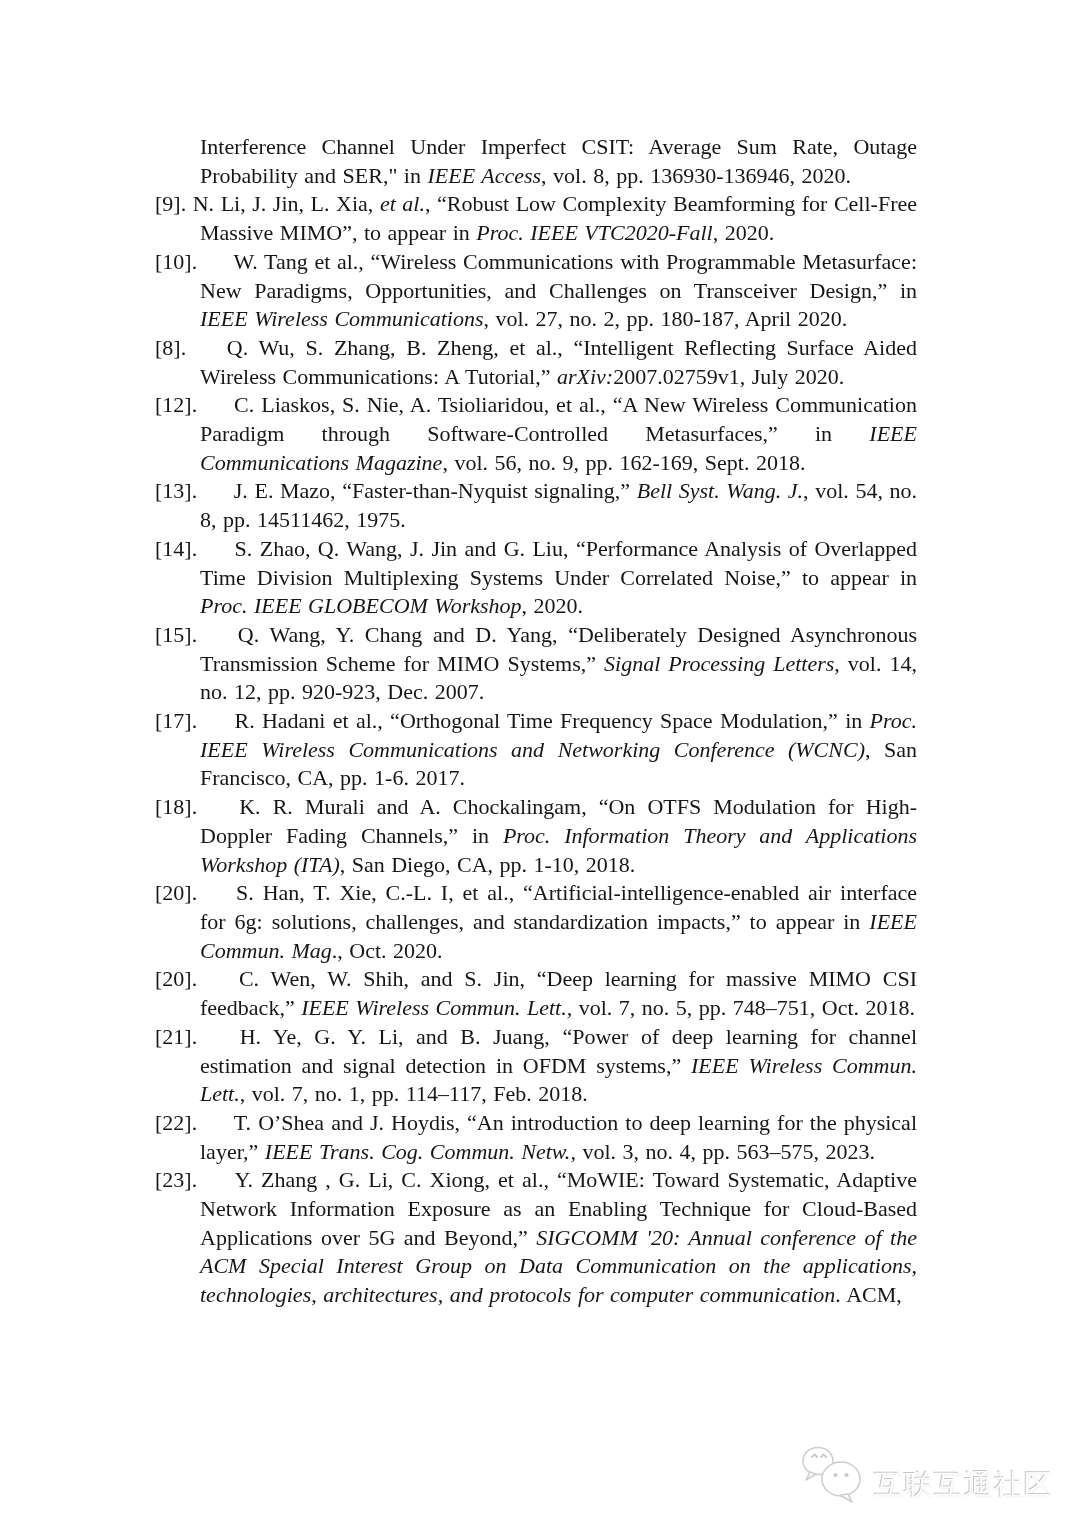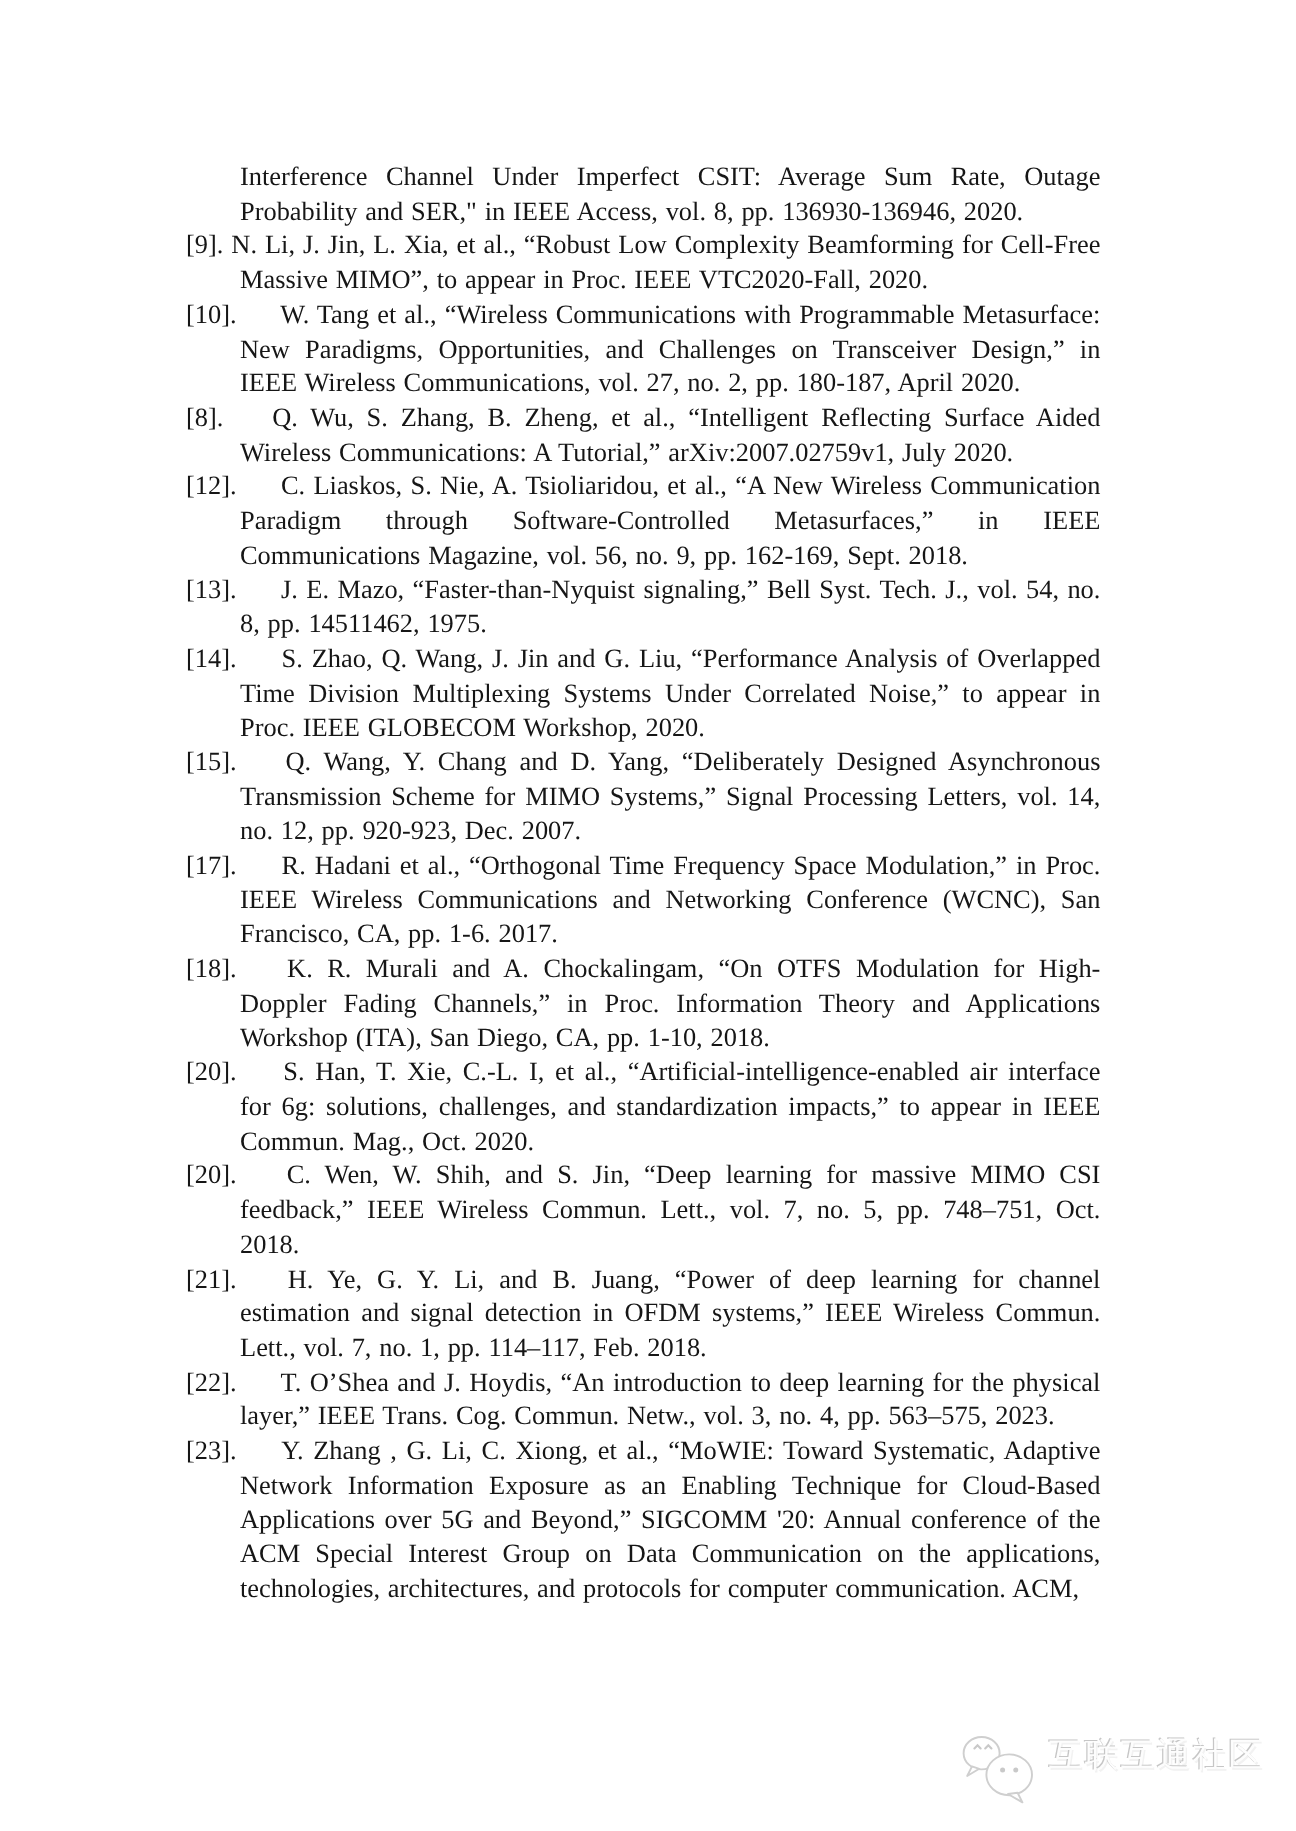--- a/index.html
+++ b/index.html
@@ -23,29 +23,29 @@
     word-spacing: 1px;
   }
   .ref {
     padding-left: 45px;
     text-indent: -45px;
   }
   .cont {
     padding-left: 45px;
     text-indent: 0;
   }
-  .it { }
+  .it { font-style: italic; }
   .label { font-style: normal; }
   .tab { display: inline-block; width: 30px; }
   .watermark {
     position: absolute;
     right: 26px;
     bottom: 22px;
     display: flex;
-    align-items: flex-start;
+    align-items: flex-end;
     gap: 8px;
   }
   .wm-icon { width: 66px; height: 60px; }
   .wm-text {
     font-family: "Liberation Sans", sans-serif;
     font-size: 28px;
     letter-spacing: 2px;
     color: #fdfdfd;
     text-shadow: -1px -1px 0 #c6c6c6, 1px 1px 0 #f2f2f2;
     white-space: nowrap;
@@ -55,21 +55,21 @@
 <body>
 
 <div class="page">
   <div class="content">
     <div class="ref cont" id="ref8-cont"><span>Interference Channel Under Imperfect CSIT: Average Sum Rate, Outage Probability and SER," in </span><span class="it">IEEE Access</span><span>, vol. 8, pp. 136930-136946, 2020.</span></div>
     <div id="refs">
         <div class="ref"><span class="label">[9].</span> <span>N. Li, J. Jin, L. Xia, </span><span class="it">et al.</span><span>, “Robust Low Complexity Beamforming for Cell-Free Massive MIMO”, to appear in </span><span class="it">Proc. IEEE VTC2020-Fall</span><span>, 2020.</span></div>
         <div class="ref"><span class="label">[10].</span><span class="tab"></span> <span>W. Tang et al., “Wireless Communications with Programmable Metasurface: New Paradigms, Opportunities, and Challenges on Transceiver Design,” in </span><span class="it">IEEE Wireless Communications</span><span>, vol. 27, no. 2, pp. 180-187, April 2020.</span></div>
         <div class="ref"><span class="label">[8].</span><span class="tab"></span> <span>Q. Wu, S. Zhang, B. Zheng, et al., “Intelligent Reflecting Surface Aided Wireless Communications: A Tutorial,” </span><span class="it">arXiv:</span><span>2007.02759v1, July 2020.</span></div>
         <div class="ref"><span class="label">[12].</span><span class="tab"></span> <span>C. Liaskos, S. Nie, A. Tsioliaridou, et al., “A New Wireless Communication Paradigm through Software-Controlled Metasurfaces,” in </span><span class="it">IEEE Communications Magazine</span><span>, vol. 56, no. 9, pp. 162-169, Sept. 2018.</span></div>
-        <div class="ref"><span class="label">[13].</span><span class="tab"></span> <span>J. E. Mazo, “Faster-than-Nyquist signaling,” </span><span class="it">Bell Syst. Tech. J.</span><span>, vol. 54, no. 8, pp. 14511462, 1975.</span></div>
+        <div class="ref"><span class="label">[13].</span><span class="tab"></span> <span>J. E. Mazo, “Faster-than-Nyquist signaling,” </span><span class="it">Bell Syst. Wang. J.</span><span>, vol. 54, no. 8, pp. 14511462, 1975.</span></div>
         <div class="ref"><span class="label">[14].</span><span class="tab"></span> <span>S. Zhao, Q. Wang, J. Jin and G. Liu, “Performance Analysis of Overlapped Time Division Multiplexing Systems Under Correlated Noise,” to appear in </span><span class="it">Proc. IEEE GLOBECOM Workshop</span><span>, 2020.</span></div>
         <div class="ref"><span class="label">[15].</span><span class="tab"></span> <span>Q. Wang, Y. Chang and D. Yang, “Deliberately Designed Asynchronous Transmission Scheme for MIMO Systems,” </span><span class="it">Signal Processing Letters</span><span>, vol. 14, no. 12, pp. 920-923, Dec. 2007.</span></div>
         <div class="ref"><span class="label">[17].</span><span class="tab"></span> <span>R. Hadani et al., “Orthogonal Time Frequency Space Modulation,” in </span><span class="it">Proc. IEEE Wireless Communications and Networking Conference (WCNC)</span><span>, San Francisco, CA, pp. 1-6. 2017.</span></div>
         <div class="ref"><span class="label">[18].</span><span class="tab"></span> <span>K. R. Murali and A. Chockalingam, “On OTFS Modulation for High-Doppler Fading Channels,” in </span><span class="it">Proc. Information Theory and Applications Workshop (ITA)</span><span>, San Diego, CA, pp. 1-10, 2018.</span></div>
         <div class="ref"><span class="label">[20].</span><span class="tab"></span> <span>S. Han, T. Xie, C.-L. I, et al., “Artificial-intelligence-enabled air interface for 6g: solutions, challenges, and standardization impacts,” to appear in </span><span class="it">IEEE Commun. Mag</span><span>., Oct. 2020.</span></div>
         <div class="ref"><span class="label">[20].</span><span class="tab"></span> <span>C. Wen, W. Shih, and S. Jin, “Deep learning for massive MIMO CSI feedback,” </span><span class="it">IEEE Wireless Commun. Lett.,</span><span> vol. 7, no. 5, pp. 748–751, Oct. 2018.</span></div>
         <div class="ref"><span class="label">[21].</span><span class="tab"></span> <span>H. Ye, G. Y. Li, and B. Juang, “Power of deep learning for channel estimation and signal detection in OFDM systems,” </span><span class="it">IEEE Wireless Commun. Lett.</span><span>, vol. 7, no. 1, pp. 114–117, Feb. 2018.</span></div>
         <div class="ref"><span class="label">[22].</span><span class="tab"></span> <span>T. O’Shea and J. Hoydis, “An introduction to deep learning for the physical layer,” </span><span class="it">IEEE Trans. Cog. Commun. Netw.</span><span>, vol. 3, no. 4, pp. 563–575, 2023.</span></div>
         <div class="ref"><span class="label">[23].</span><span class="tab"></span> <span>Y. Zhang , G. Li, C. Xiong, et al., “MoWIE: Toward Systematic, Adaptive Network Information Exposure as an Enabling Technique for Cloud-Based Applications over 5G and Beyond,” </span><span class="it">SIGCOMM '20: Annual conference of the ACM Special Interest Group on Data Communication on the applications, technologies, architectures, and protocols for computer communication</span><span>. ACM,</span></div>
       </div>

